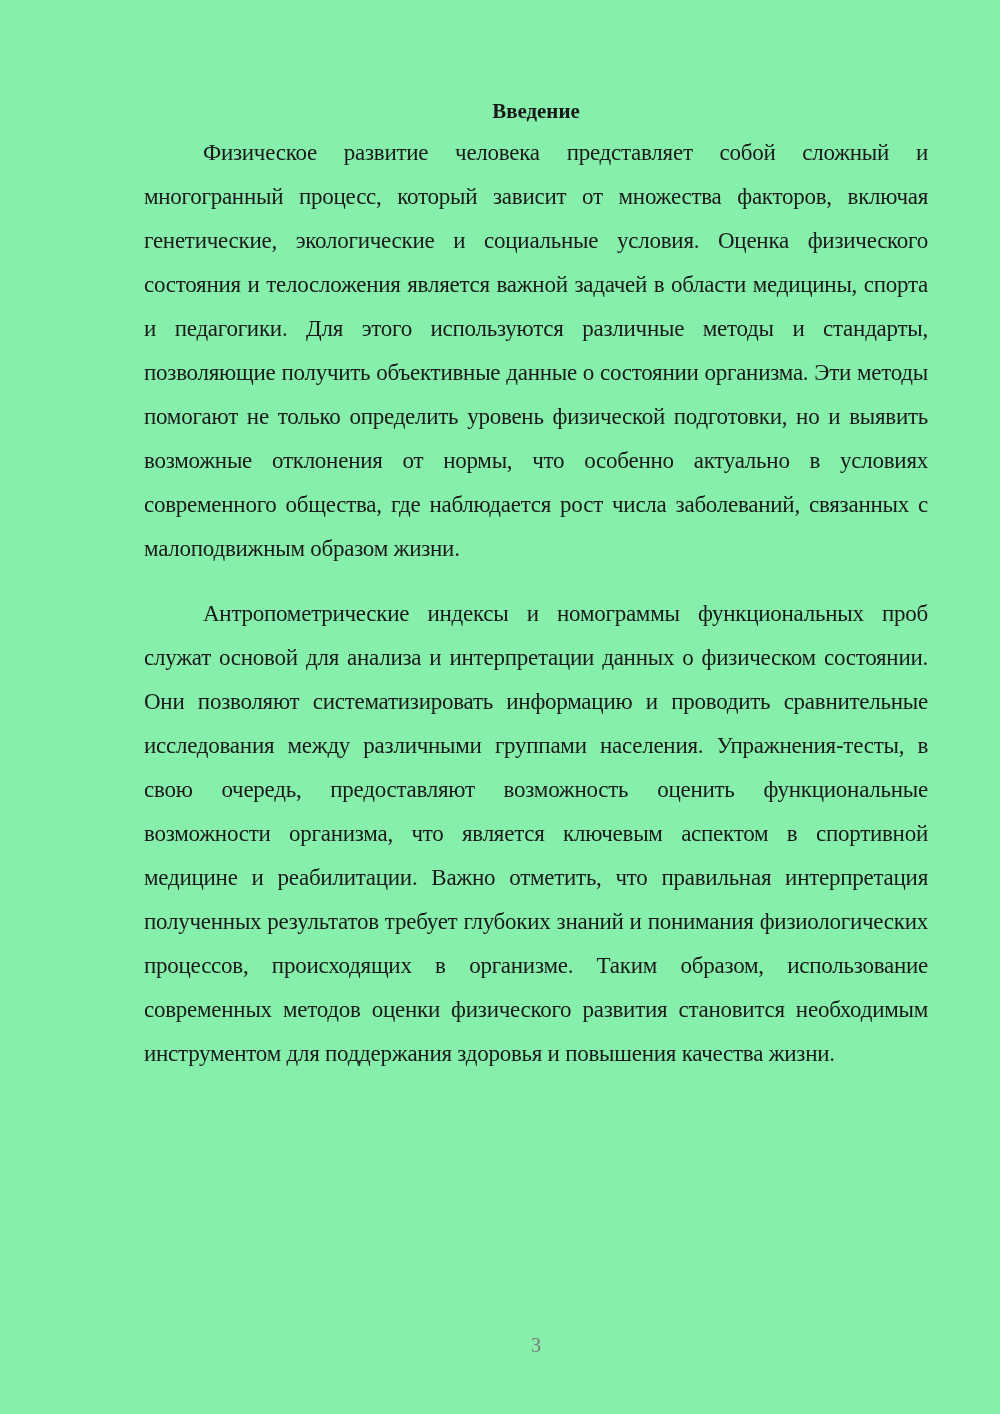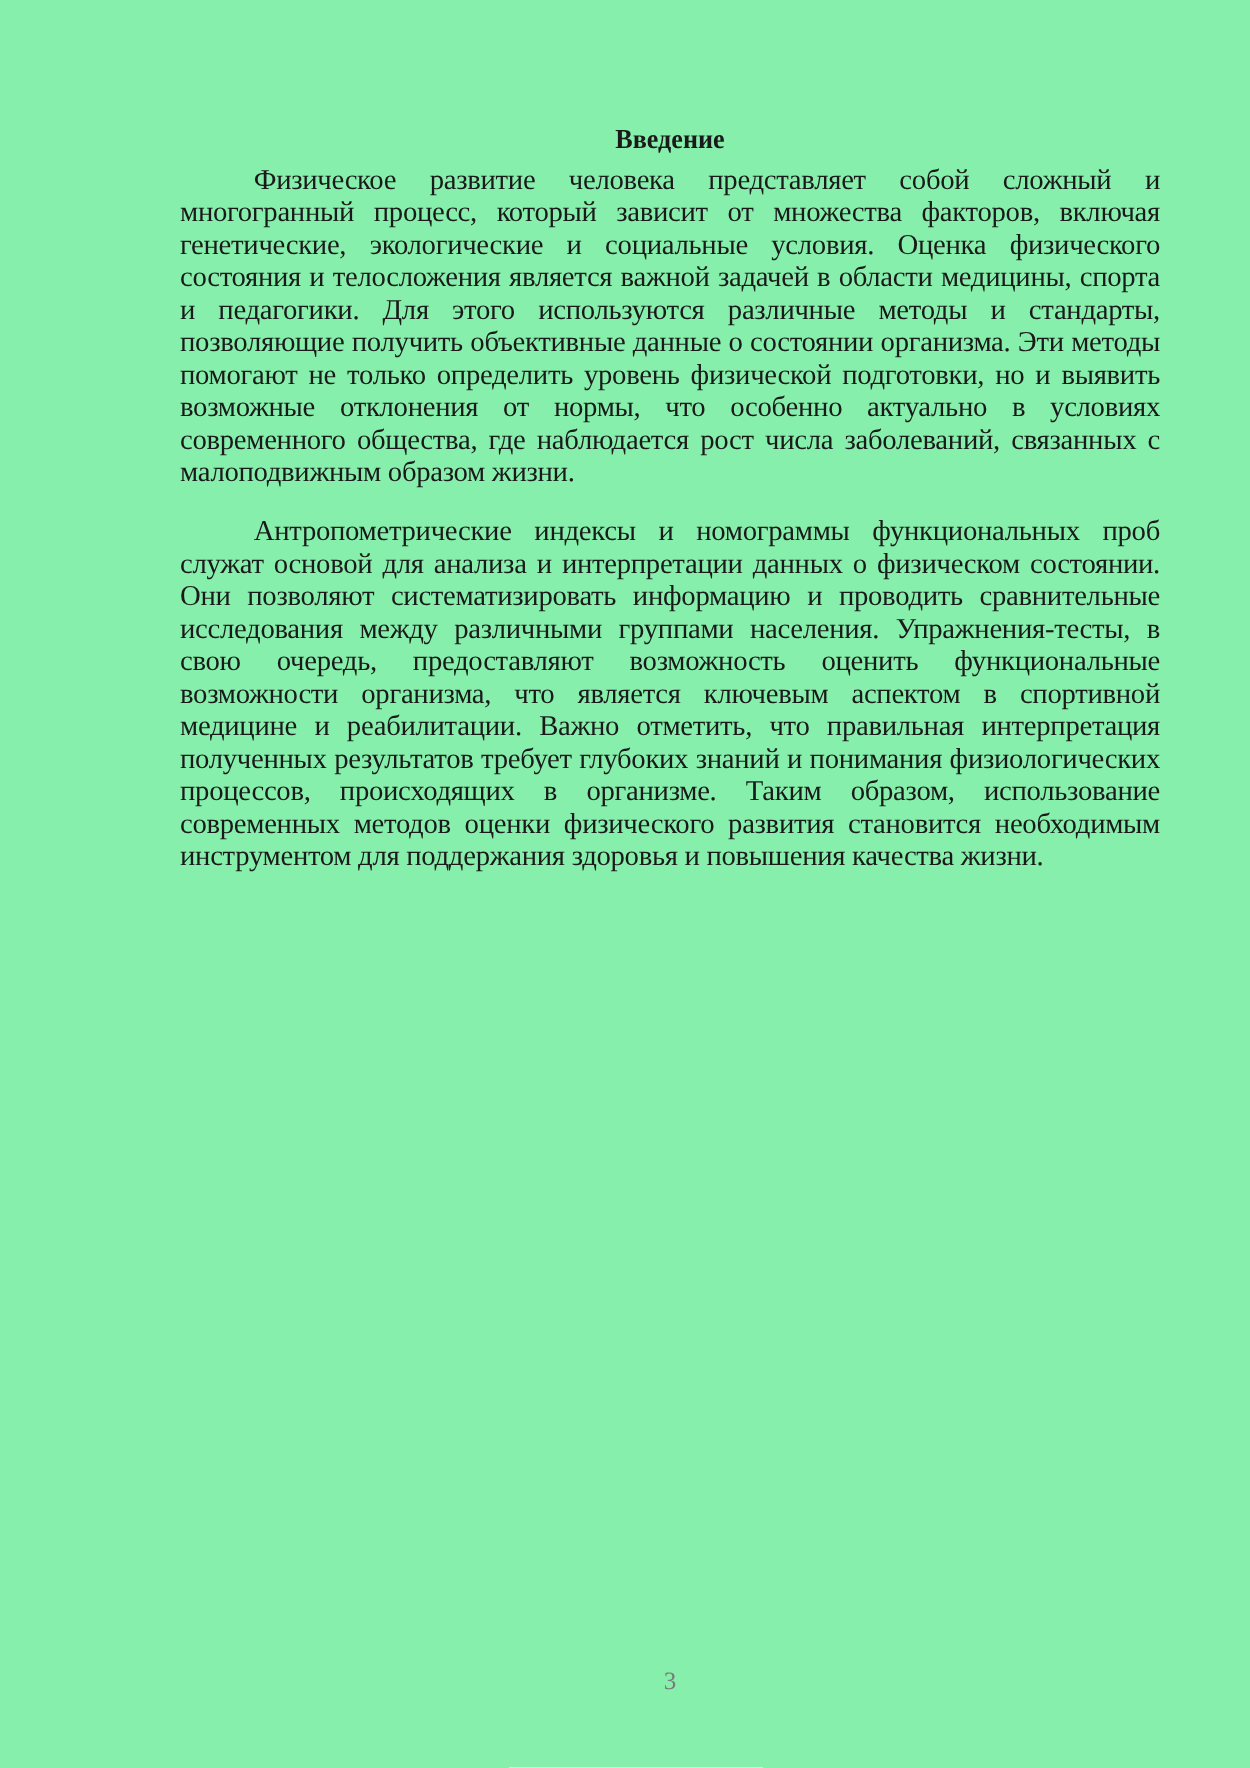--- a/index.html
+++ b/index.html
@@ -33,21 +33,21 @@
       font-weight: bold;
       font-size: 22px;
       line-height: 30px;
       margin: 0 0 5px 0;
       padding-left: 0;
       transform: scaleX(0.95);
     }
     .para {
       margin: 0;
       font-size: 23px;
-      line-height: 26px;
+      line-height: 44px;
       text-align: justify;
       text-align-last: left;
       text-indent: 59px;
       letter-spacing: -0.25px;
     }
     .para + .para {
       margin-top: 21px;
     }
     .page-number {
       position: absolute;

